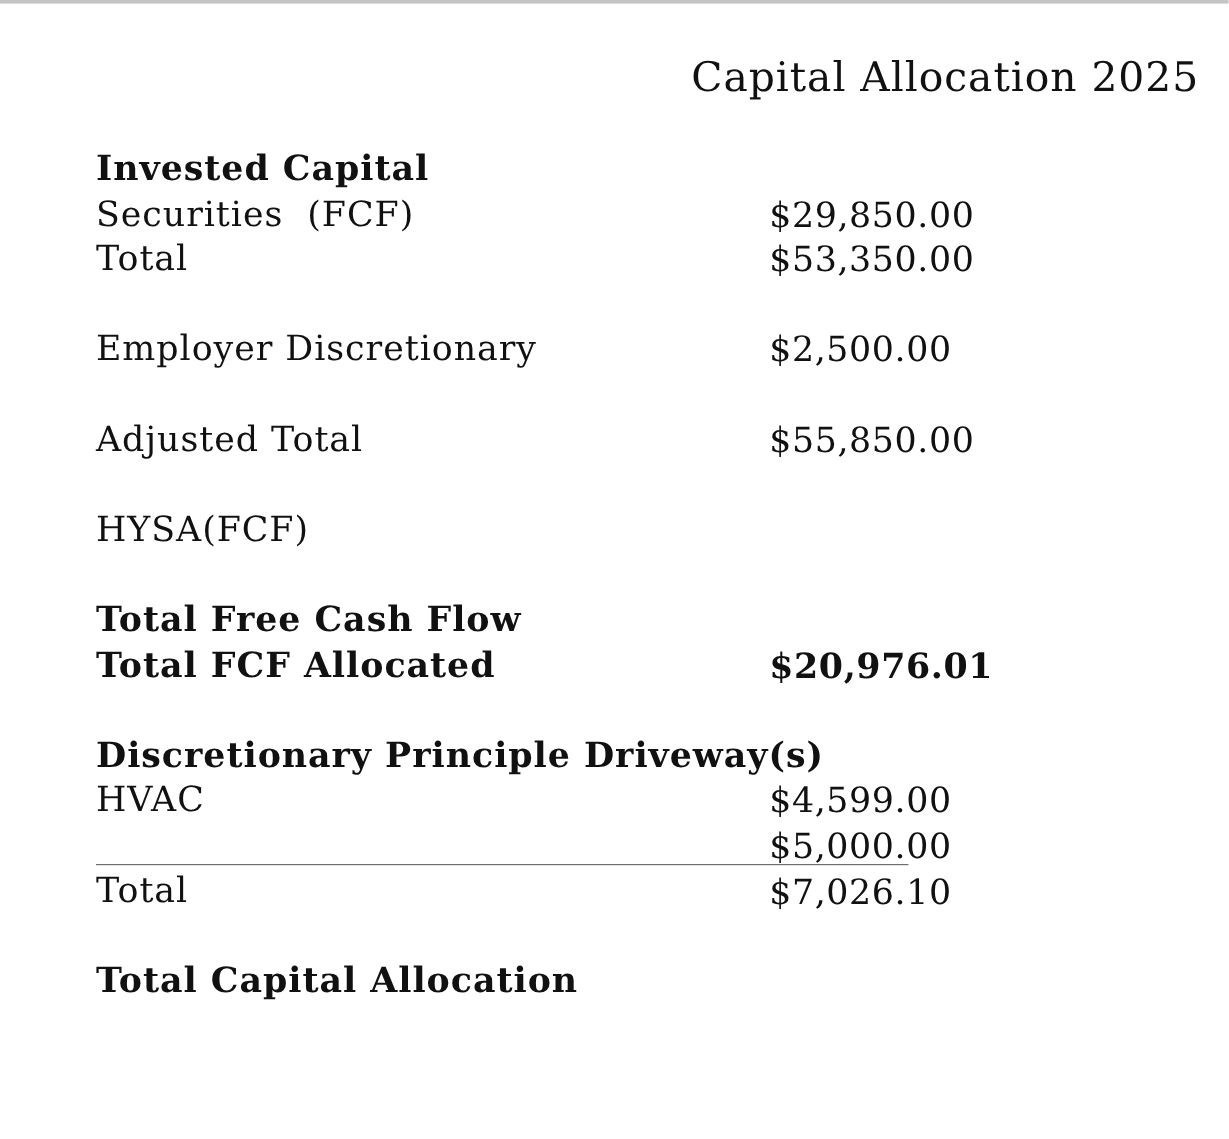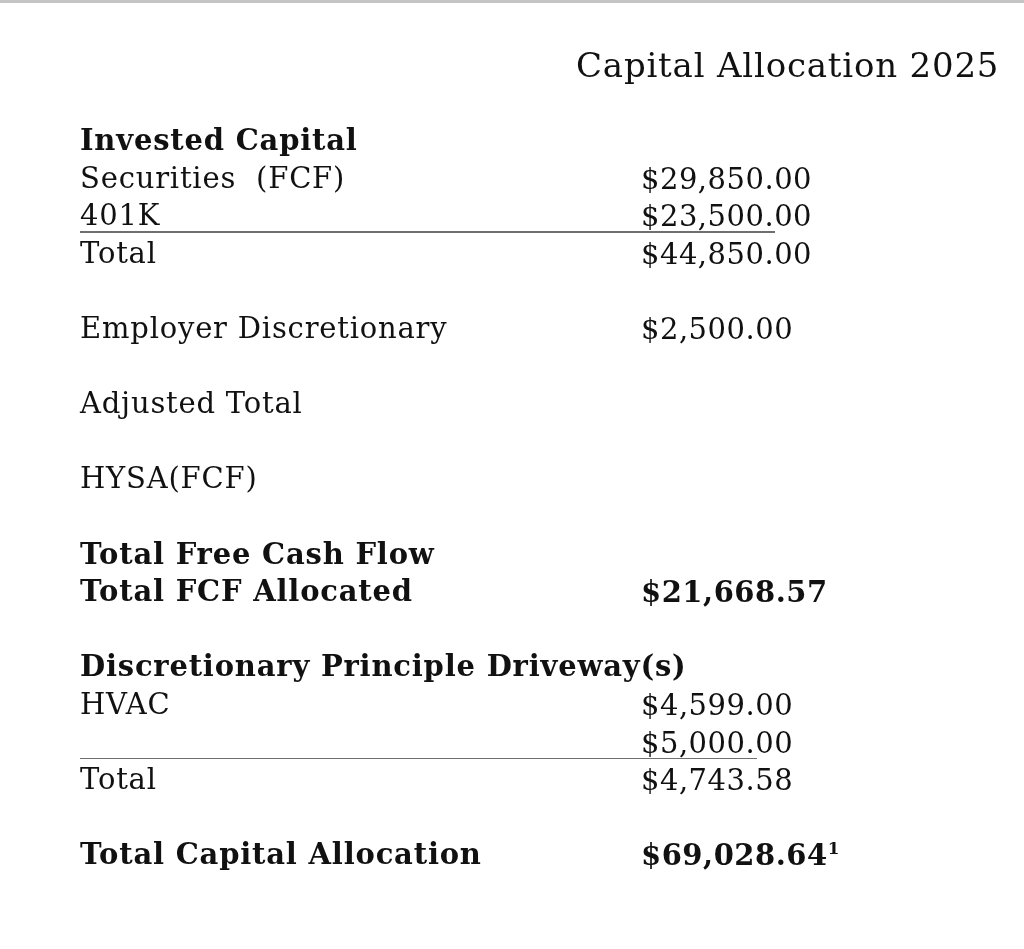--- a/index.html
+++ b/index.html
@@ -89,64 +89,59 @@
   <div class="doc-title">Capital Allocation 2025</div>
   <div class="rows">
       <div class="row heading">
         <span class="label">Invested Capital</span>
       </div>
       <div class="row">
         <span class="label">Securities  (FCF)</span>
         <span class="value"><span>$29,850.00</span></span>
       </div>
       <div class="row">
-        <span class="label">401K</span>
-        <span class="value"><span>$23,500.00</span></span>
-        <div class="rule long"></div>
-      </div>
-      <div class="row">
         <span class="label">Total</span>
-        <span class="value"><span>$44,850.00</span></span>
+        <span class="value"><span>$53,350.00</span></span>
       </div>
       <div class="row"></div>
       <div class="row">
         <span class="label">Employer Discretionary</span>
         <span class="value"><span>$2,500.00</span></span>
       </div>
       <div class="row"></div>
       <div class="row">
         <span class="label">Adjusted Total</span>
+        <span class="value"><span>$55,850.00</span></span>
       </div>
       <div class="row"></div>
       <div class="row">
         <span class="label">HYSA(FCF)</span>
       </div>
       <div class="row"></div>
       <div class="row bold">
         <span class="label">Total Free Cash Flow</span>
       </div>
       <div class="row bold">
         <span class="label">Total FCF Allocated</span>
-        <span class="value"><span>$21,668.57</span></span>
+        <span class="value"><span>$20,976.01</span></span>
       </div>
       <div class="row"></div>
       <div class="row heading">
         <span class="label">Discretionary Principle Driveway(s)</span>
       </div>
       <div class="row">
         <span class="label">HVAC</span>
         <span class="value"><span>$4,599.00</span></span>
       </div>
       <div class="row">
         <span class="value"><span>$5,000.00</span></span>
         <div class="rule short"></div>
       </div>
       <div class="row">
         <span class="label">Total</span>
-        <span class="value"><span>$4,743.58</span></span>
+        <span class="value"><span>$7,026.10</span></span>
       </div>
       <div class="row"></div>
       <div class="row bold">
         <span class="label">Total Capital Allocation</span>
-        <span class="value"><span>$69,028.64</span><sup>1</sup></span>
       </div>
     </div>
 </div>
 
 </body></html>

